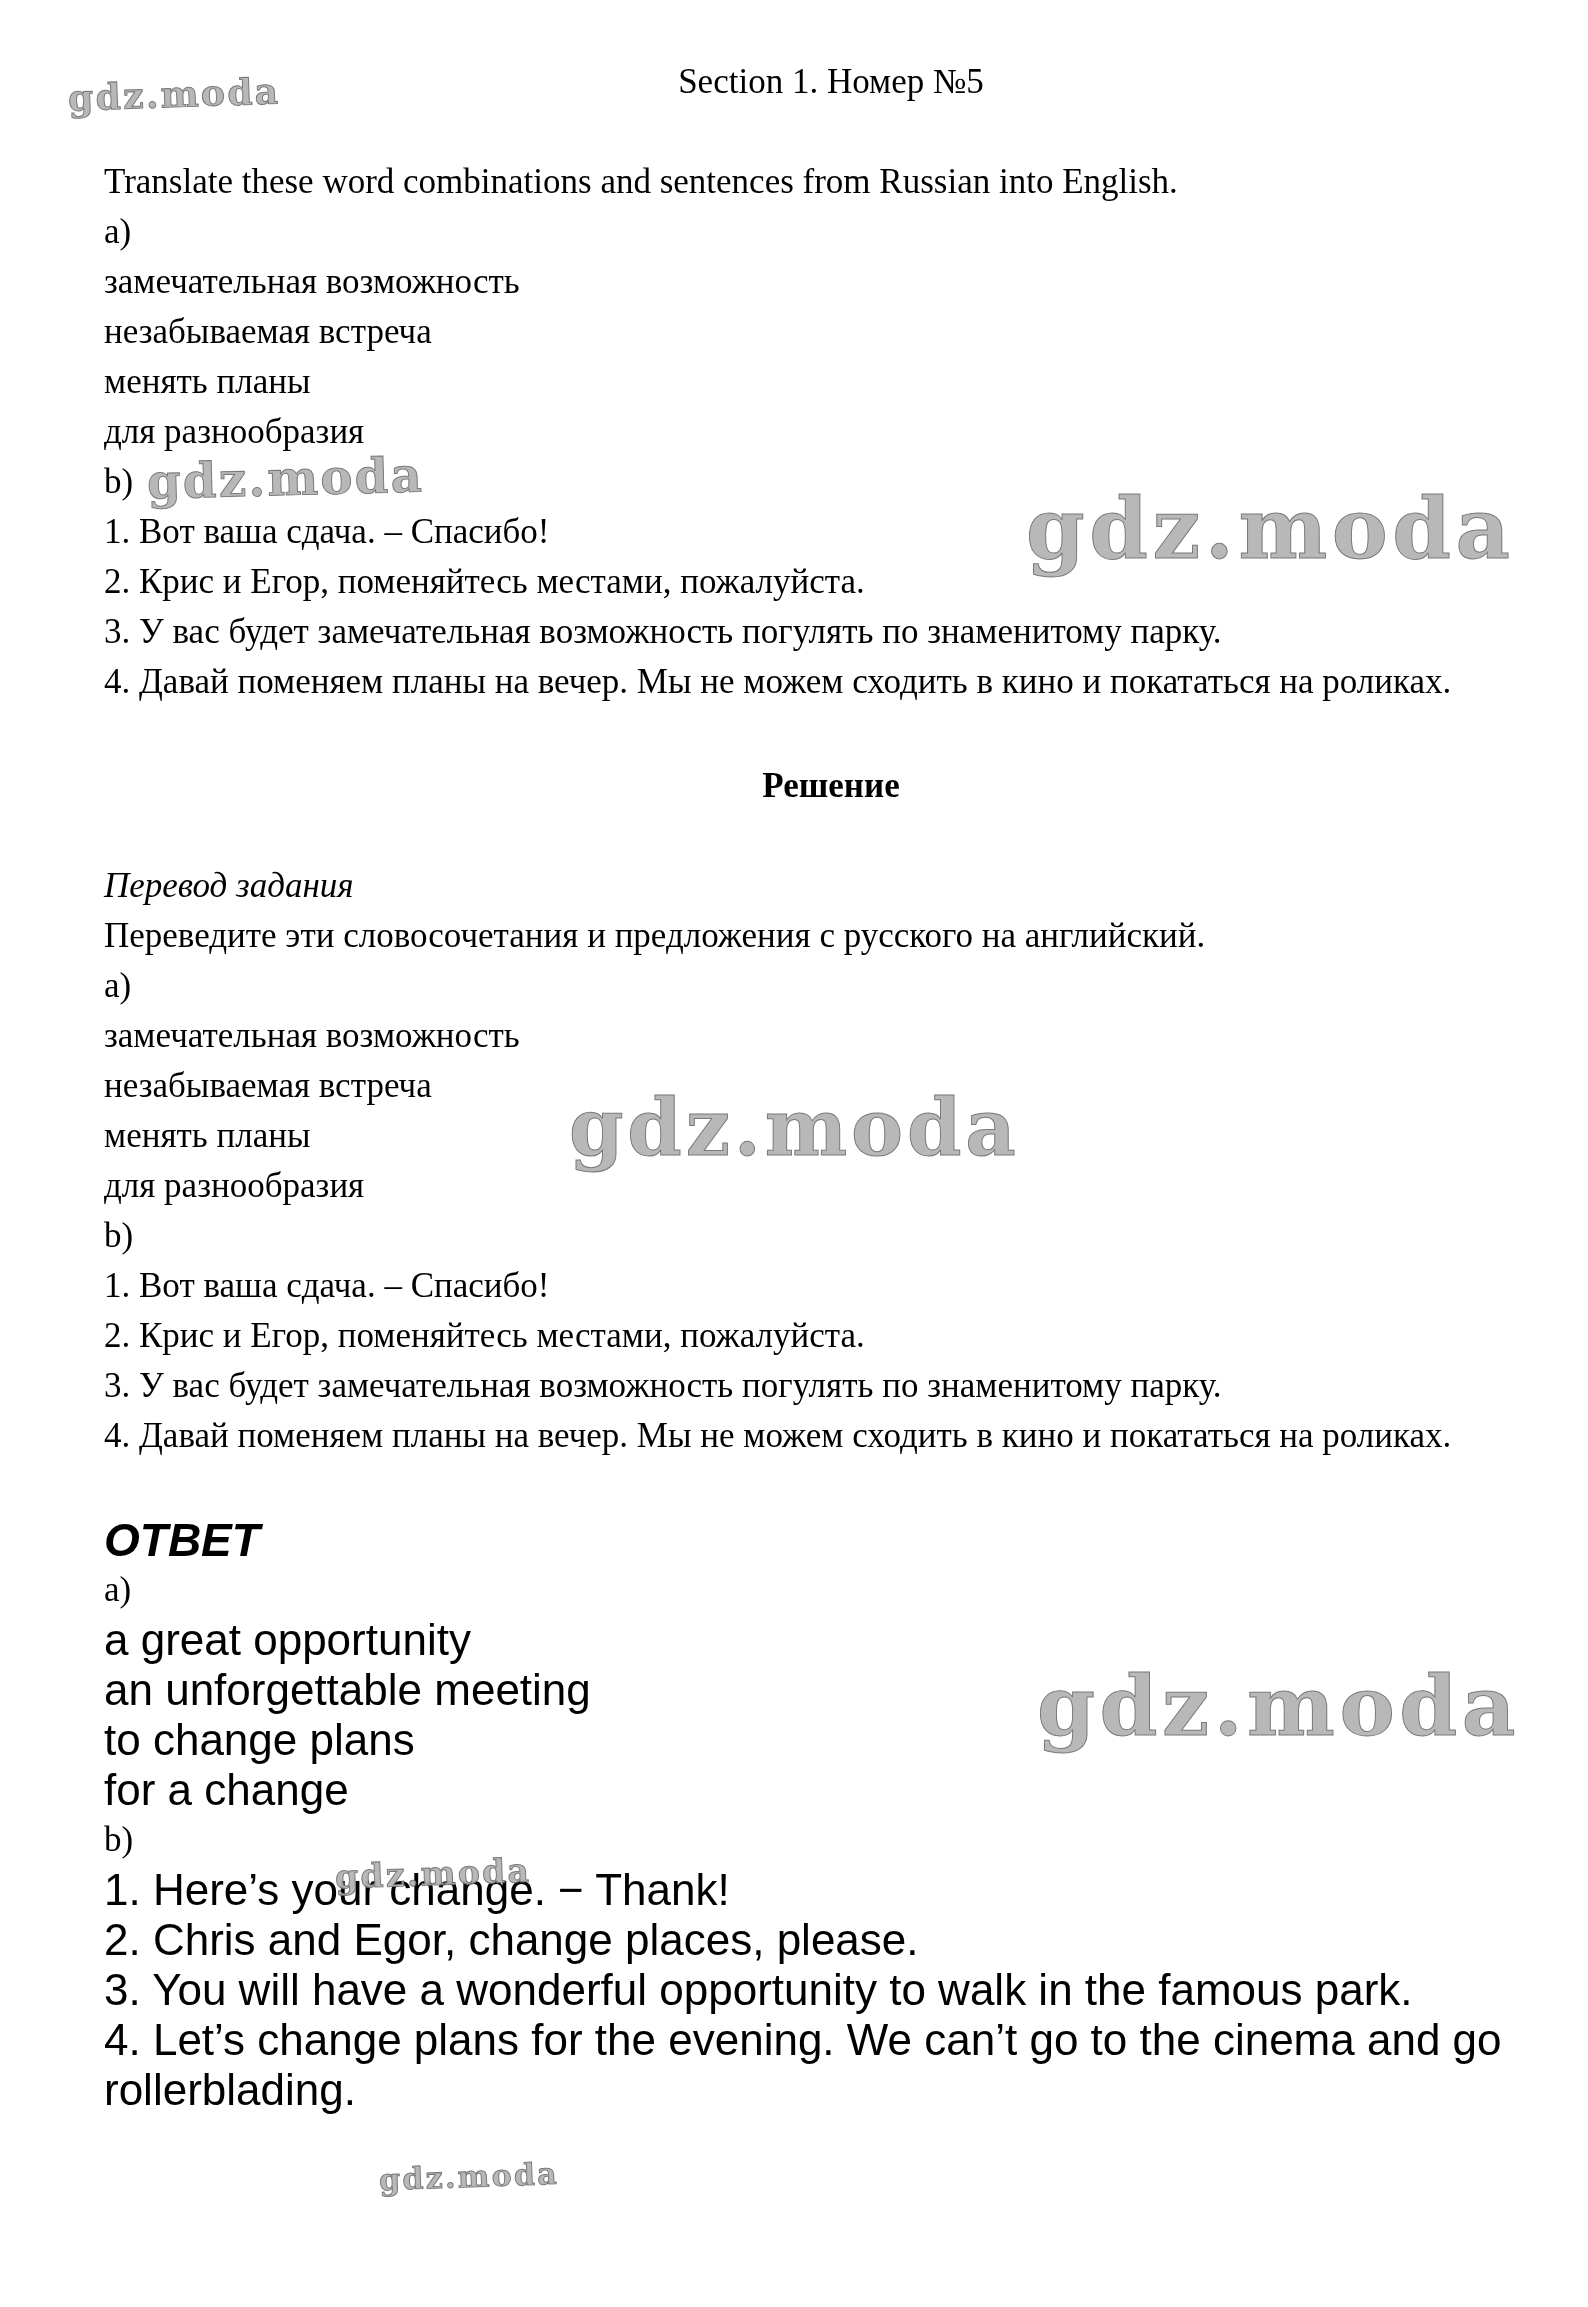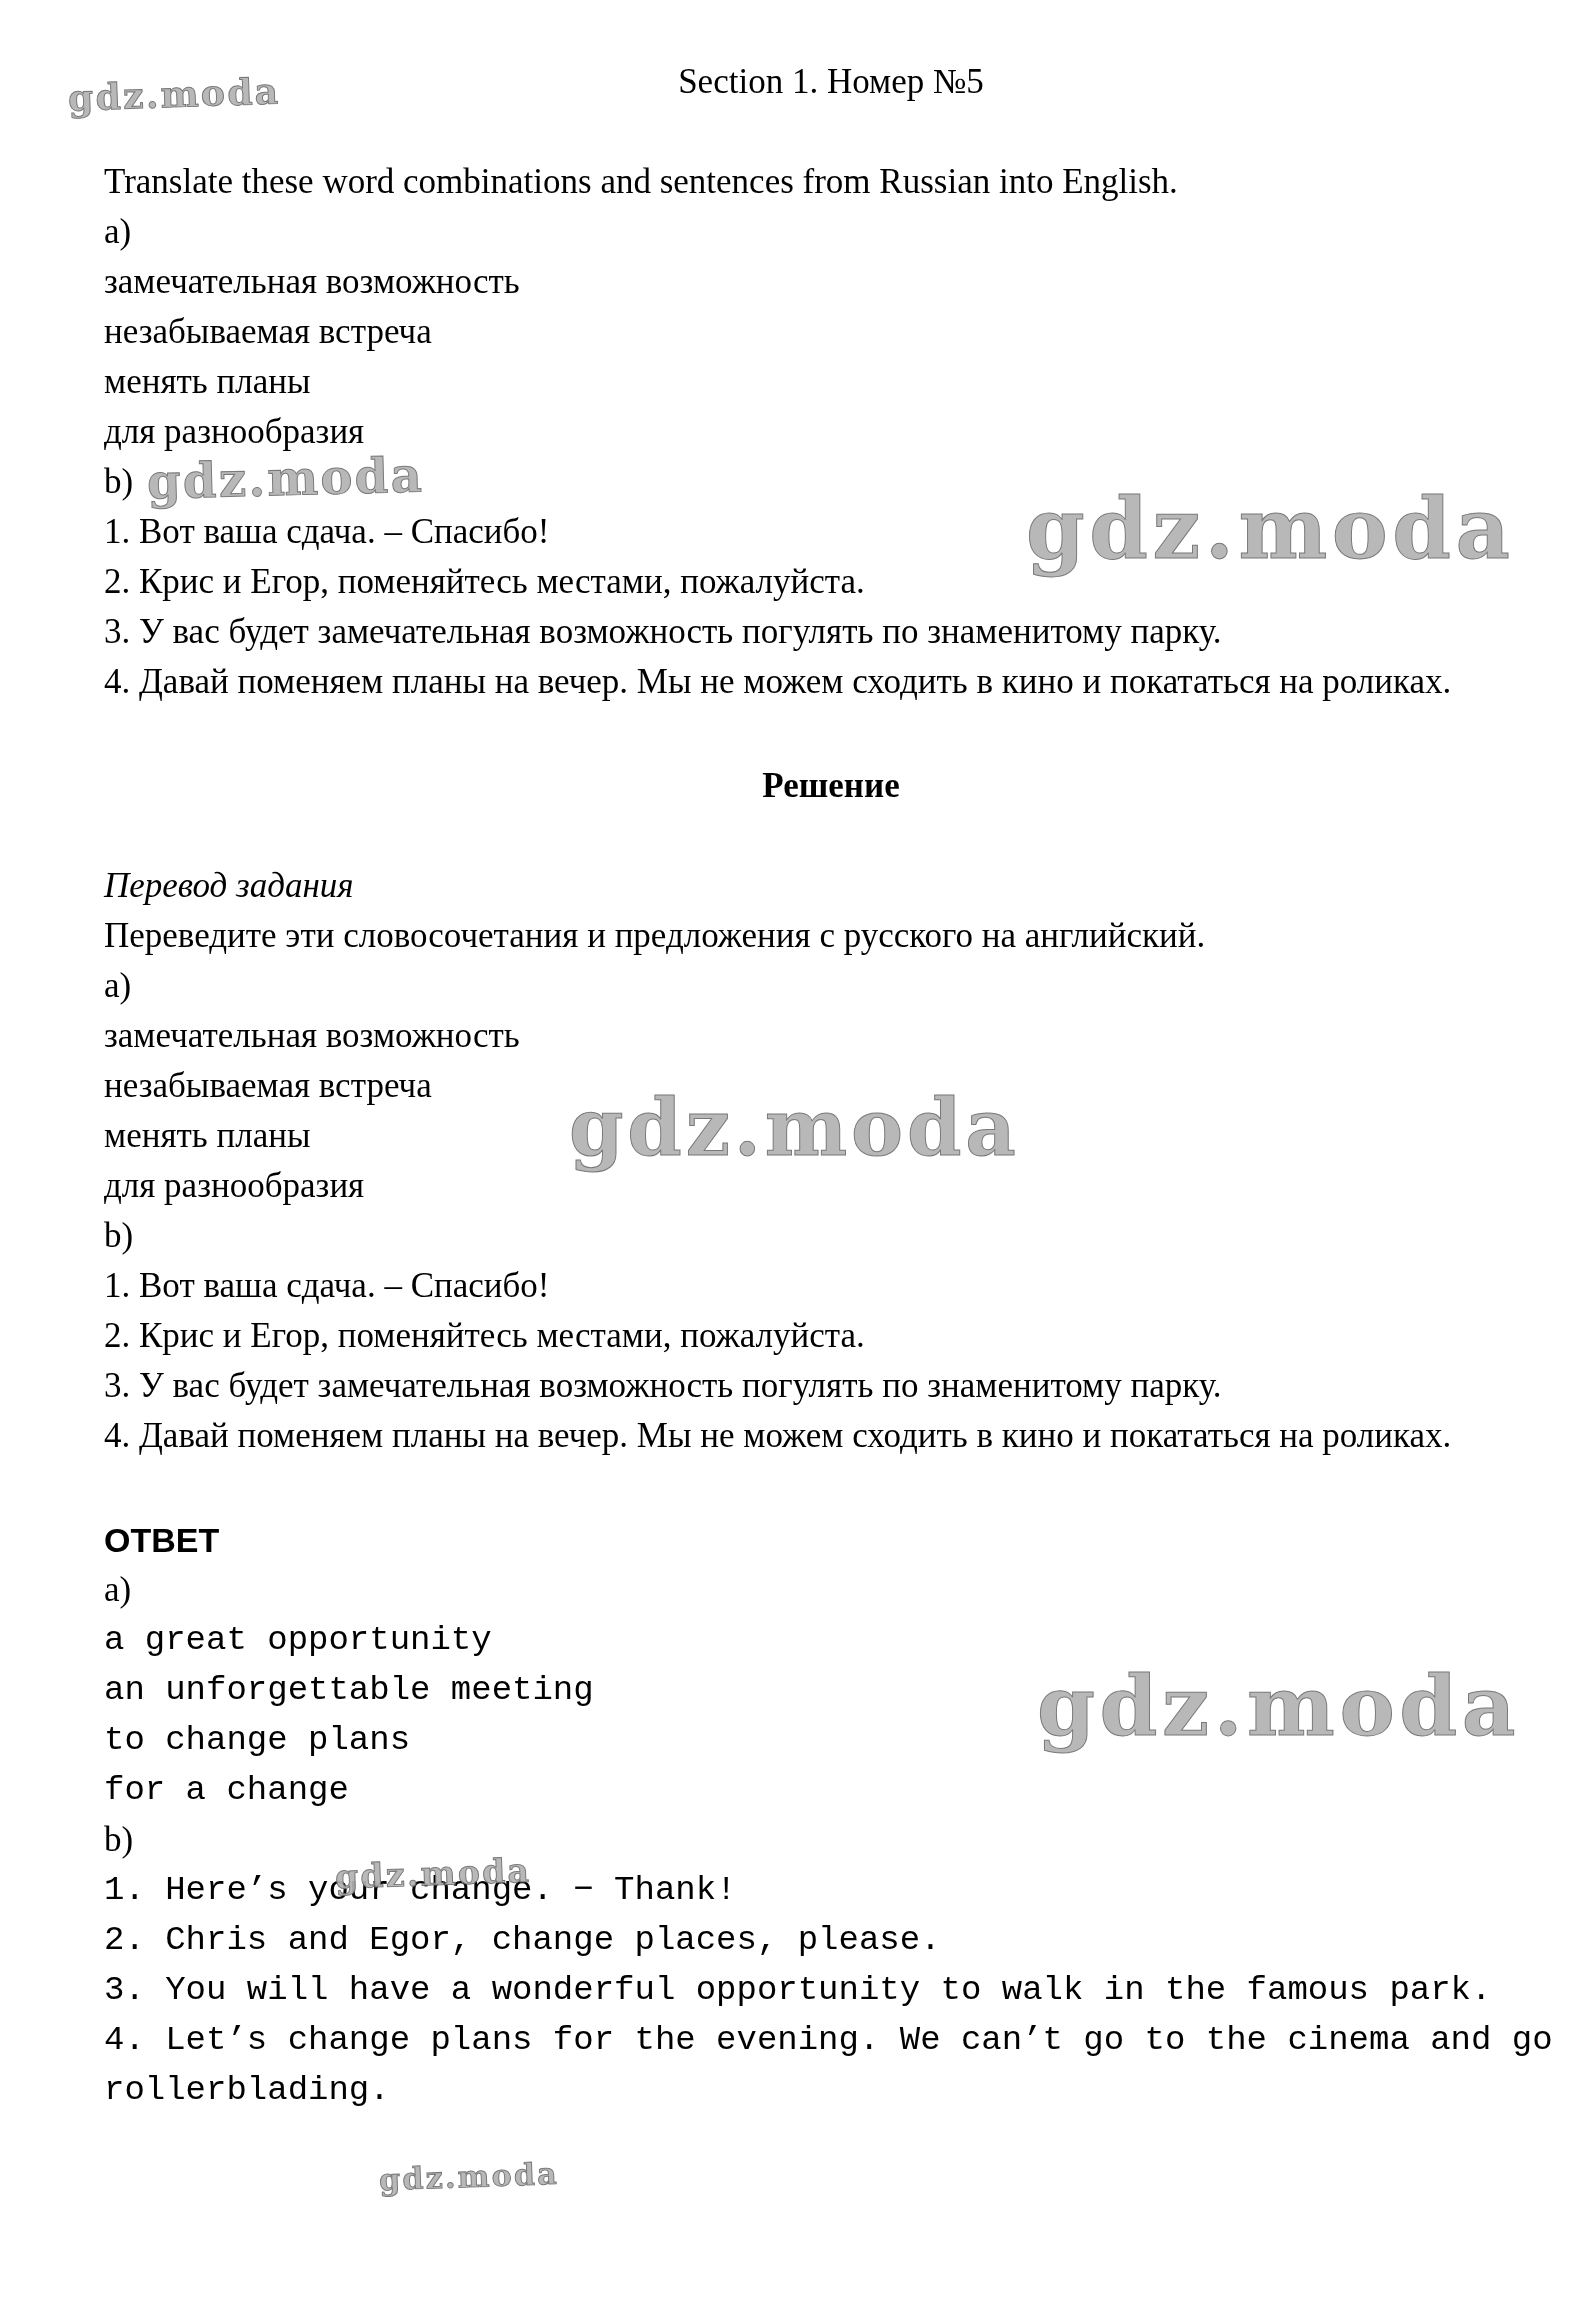--- a/index.html
+++ b/index.html
@@ -15,22 +15,22 @@
     line-height: 50px;
     color: #000000;
   }
 
   .content { position: relative; padding: 57px 30px 0 104px; z-index: 1; }
 
   .line { min-height: 50px; }
   .title { text-align: center; }
   .heading-center { text-align: center; font-weight: bold; }
   .trans-heading { font-weight: normal; font-style: italic; }
-  .answer-heading { font-weight: bold; font-family: "Liberation Sans", "DejaVu Sans", sans-serif; font-size: 34px; }
-  .sans { font-family: Liberation Mono, monospace; font-size: 34px; }
+  .answer-heading { font-weight: bold; font-family: "Liberation Sans", "DejaVu Sans", sans-serif; font-size: 46px; font-style: italic; }
+  .sans { font-family: Liberation Sans, sans-serif; font-size: 44px; }
 
   .spacer { height: 50px; }
   .spacer-lg { height: 54px; }
 
   .wm {
     position: absolute;
     font-family: "DejaVu Serif", serif;
     font-weight: 700;
     white-space: nowrap;
     color: #b3b3b3;

